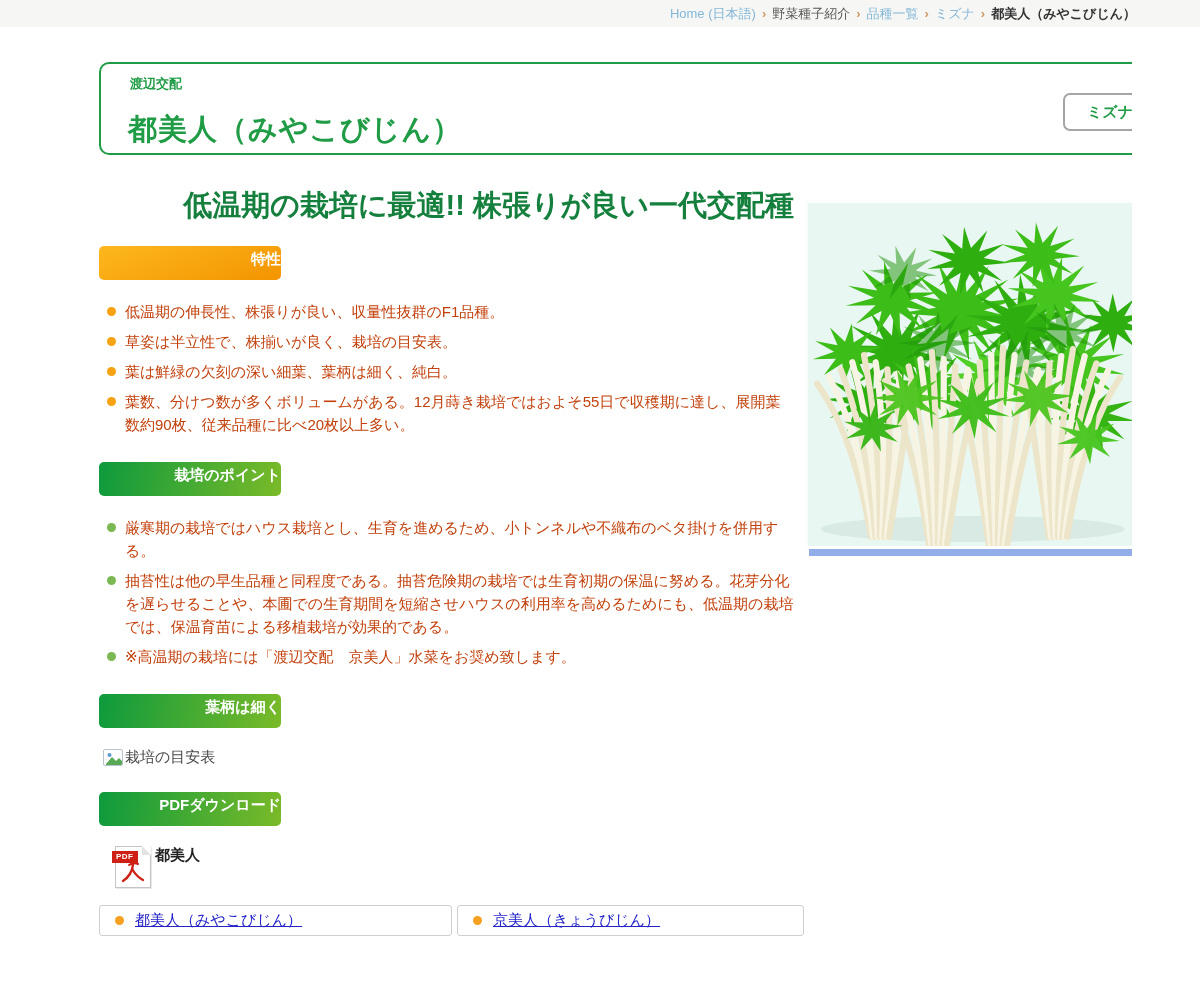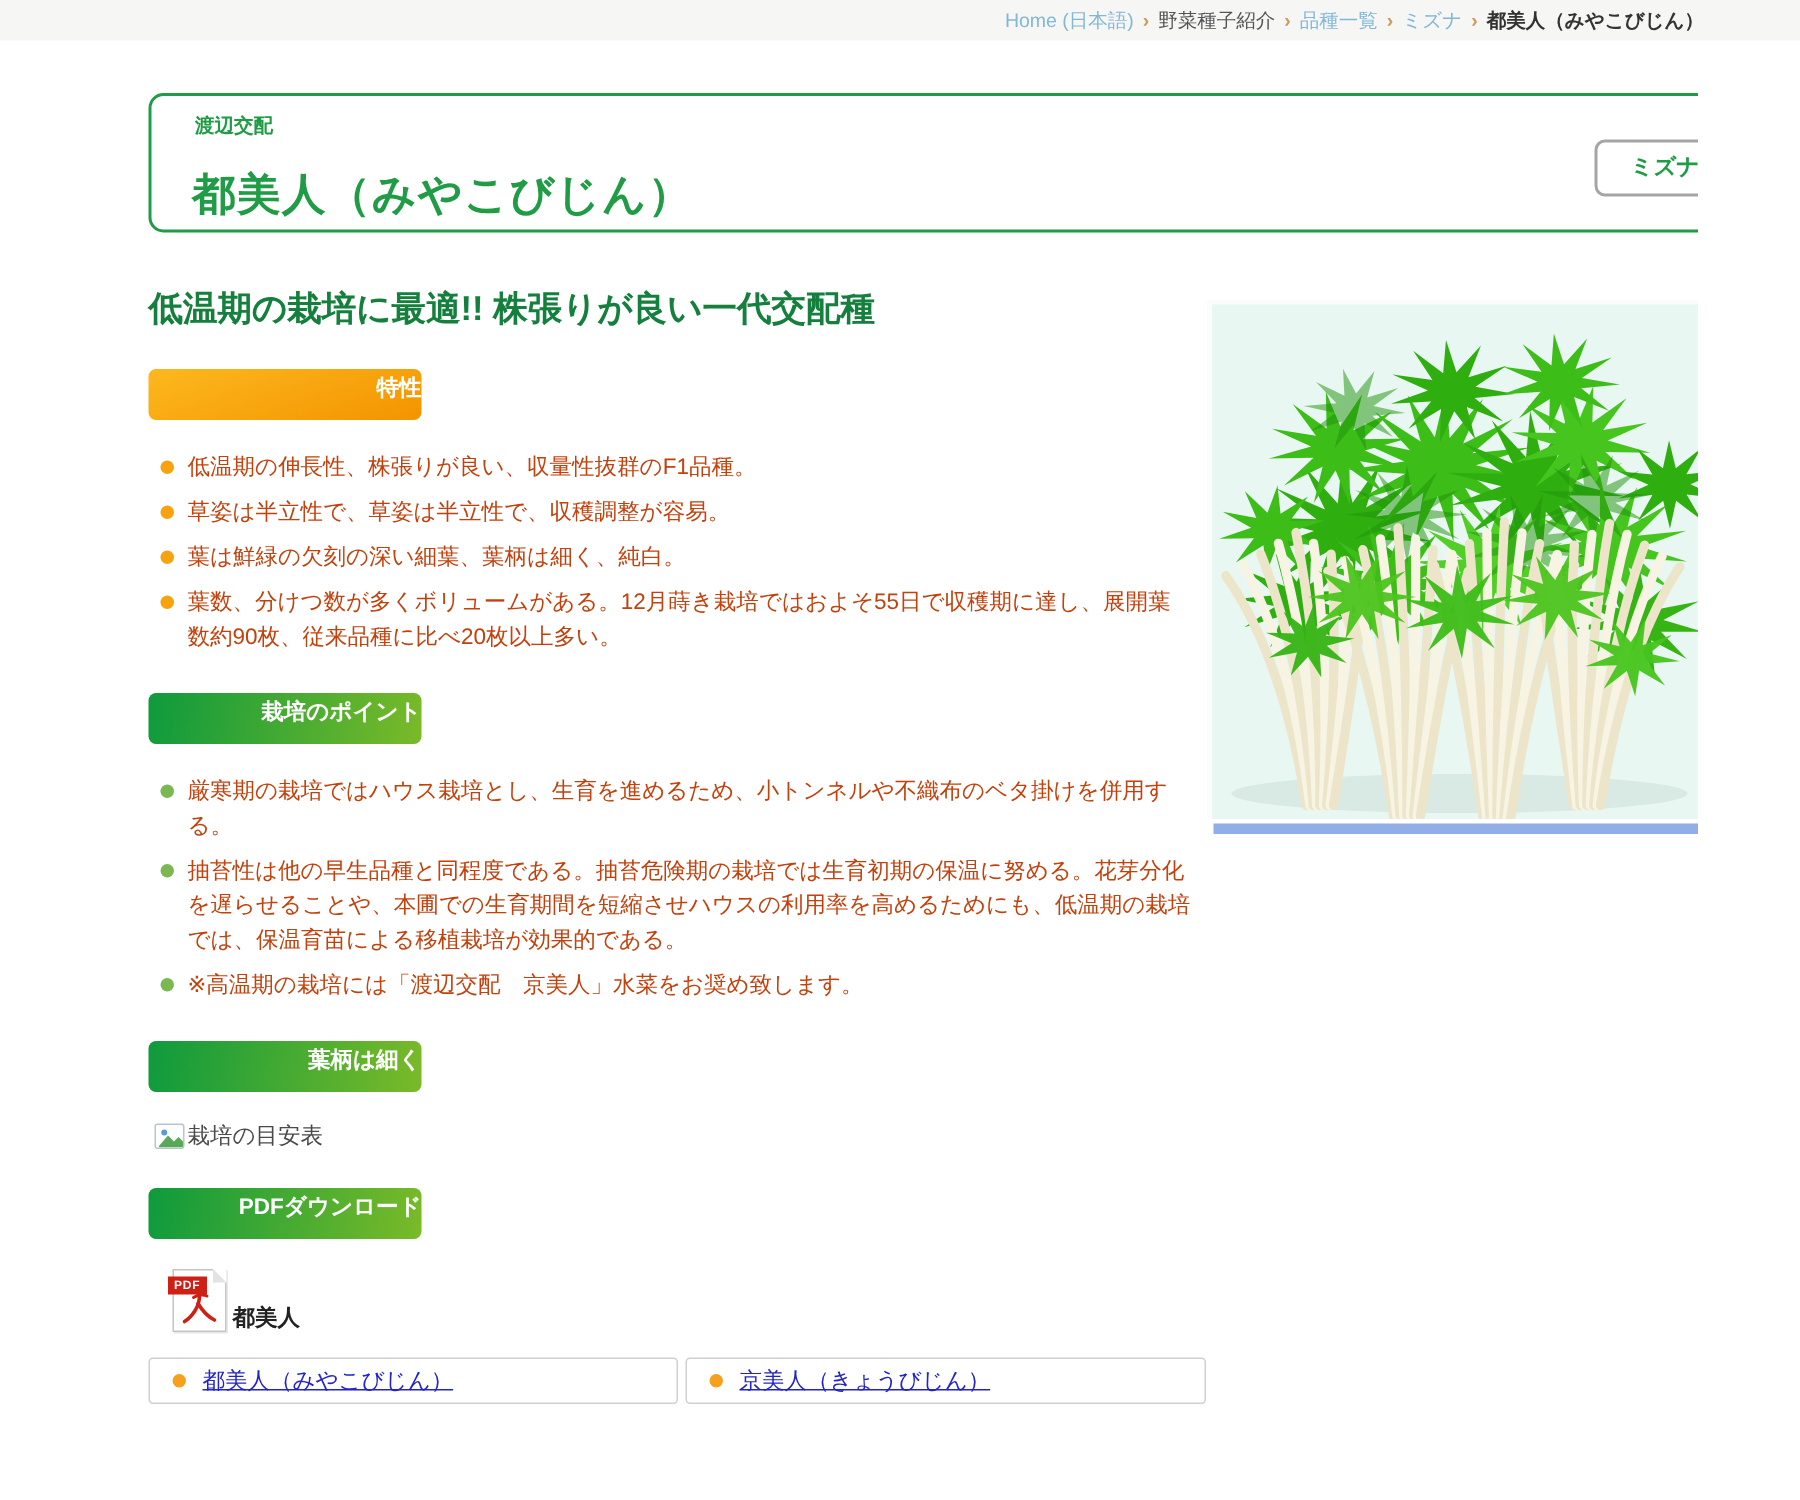--- a/index.html
+++ b/index.html
@@ -27,21 +27,21 @@
   }
   .header-brand{position:absolute;top:11px;left:29px;font-size:13px;font-weight:bold;color:#1f9c45;}
   .header-title{position:absolute;top:27px;left:27px;font-size:29px;font-weight:bold;color:#1f9c45;letter-spacing:1px;white-space:nowrap;}
   .cat-button{
     position:absolute;top:29px;left:962px;height:34px;line-height:34px;
     padding:0 22px;border:2px solid #a5a5a5;border-radius:7px;background:#fff;
     font-size:15px;font-weight:bold;color:#1f9c45;cursor:pointer;white-space:nowrap;
   }
   
   .main-col{position:absolute;top:163px;left:99px;width:695px;}
-  .page-heading{margin:0 0 26px 0;font-size:23px;line-height:30px;font-weight:bold;color:#15803d;white-space:nowrap;}
+  .page-heading{margin:0 0 26px 0;font-size:29px;line-height:30px;font-weight:bold;color:#15803d;white-space:nowrap;text-align:right;}
   .badge{
     width:182px;height:34px;line-height:26px;border-radius:5px;
     text-align:right;color:#fff;font-size:15px;font-weight:bold;
     margin:0 0 20px 0;
   }
   .badge-orange{background:linear-gradient(160deg,#fdb81e 0%,#f39400 100%);}
   .badge-green{background:linear-gradient(100deg,#0e9a3d 0%,#7aba28 100%);}
   .feature-list{list-style:none;margin:0 0 26px 0;padding:0;}
   .feature-list li{
     position:relative;padding-left:26px;margin-bottom:7px;
@@ -53,21 +53,21 @@
   .list-orange li::before{background:#f7a311;}
   .list-green li::before{background:#7cb852;}
   .mt-extra{margin-top:6px;}
   
   .alt-row{display:flex;align-items:center;height:19px;margin:0 0 25px 4px;font-size:15px;color:#4a4a4a;}
   .broken-img{
     width:18px;height:15px;border:1px solid #b9c4cc;border-radius:2px;background:#fbfdfe;
     margin-right:2px;display:inline-flex;align-items:flex-end;overflow:hidden;flex:none;
   }
   
-  .pdf-row{display:flex;align-items:flex-end;margin:16px 0 0 16px;cursor:pointer;width:130px;}
+  .pdf-row{display:flex;align-items:flex-start;margin:16px 0 0 16px;cursor:pointer;width:130px;}
   .pdf-icon{
     position:relative;width:34px;height:40px;background:#fff;border:1px solid #c4c4c4;flex:none;
     box-shadow:1px 1px 0 #e8e8e8;
   }
   .pdf-fold{position:absolute;top:-1px;right:-1px;width:0;height:0;
     border-left:9px solid #e3e3e3;border-top:9px solid #fff;}
   .pdf-tab{position:absolute;top:4px;left:-4px;background:#cf2015;color:#fff;
     font-size:8px;font-weight:bold;line-height:10px;padding:1px 4px;letter-spacing:.5px;}
   .pdf-label{margin-left:4px;font-size:15px;font-weight:bold;color:#222;}
   
@@ -109,21 +109,21 @@
     <h1 class="header-title">都美人（みやこびじん）</h1>
     <div class="cat-button">ミズナ</div>
   </div>
 
   <div class="main-col">
     <h2 class="page-heading">低温期の栽培に最適!! 株張りが良い一代交配種</h2>
 
     <div class="badge badge-orange">特性</div>
     <ul class="feature-list list-orange">
       <li>低温期の伸長性、株張りが良い、収量性抜群のF1品種。</li>
-      <li>草姿は半立性で、草姿は半立性で、収穫調整が容易。</li>
+      <li>草姿は半立性で、株揃いが良く、栽培の目安表。</li>
       <li>葉は鮮緑の欠刻の深い細葉、葉柄は細く、純白。</li>
       <li>葉数、分けつ数が多くボリュームがある。12月蒔き栽培ではおよそ55日で収穫期に達し、展開葉数約90枚、従来品種に比べ20枚以上多い。</li>
     </ul>
 
     <div class="badge badge-green mt-extra">栽培のポイント</div>
     <ul class="feature-list list-green">
       <li>厳寒期の栽培ではハウス栽培とし、生育を進めるため、小トンネルや不織布のベタ掛けを併用する。</li>
       <li>抽苔性は他の早生品種と同程度である。抽苔危険期の栽培では生育初期の保温に努める。花芽分化を遅らせることや、本圃での生育期間を短縮させハウスの利用率を高めるためにも、低温期の栽培では、保温育苗による移植栽培が効果的である。</li>
       <li>※高温期の栽培には「渡辺交配　京美人」水菜をお奨め致します。</li>
     </ul>

